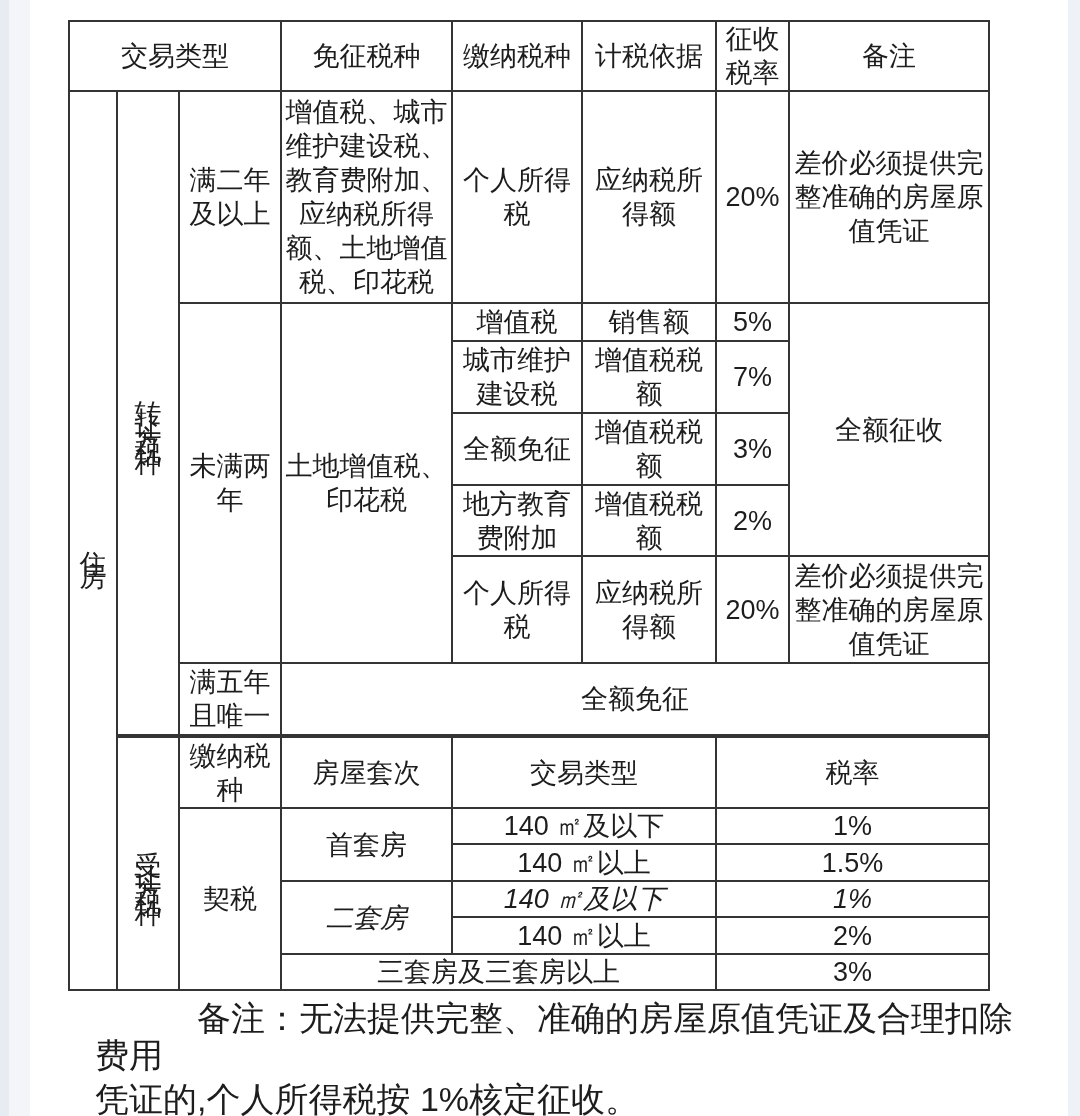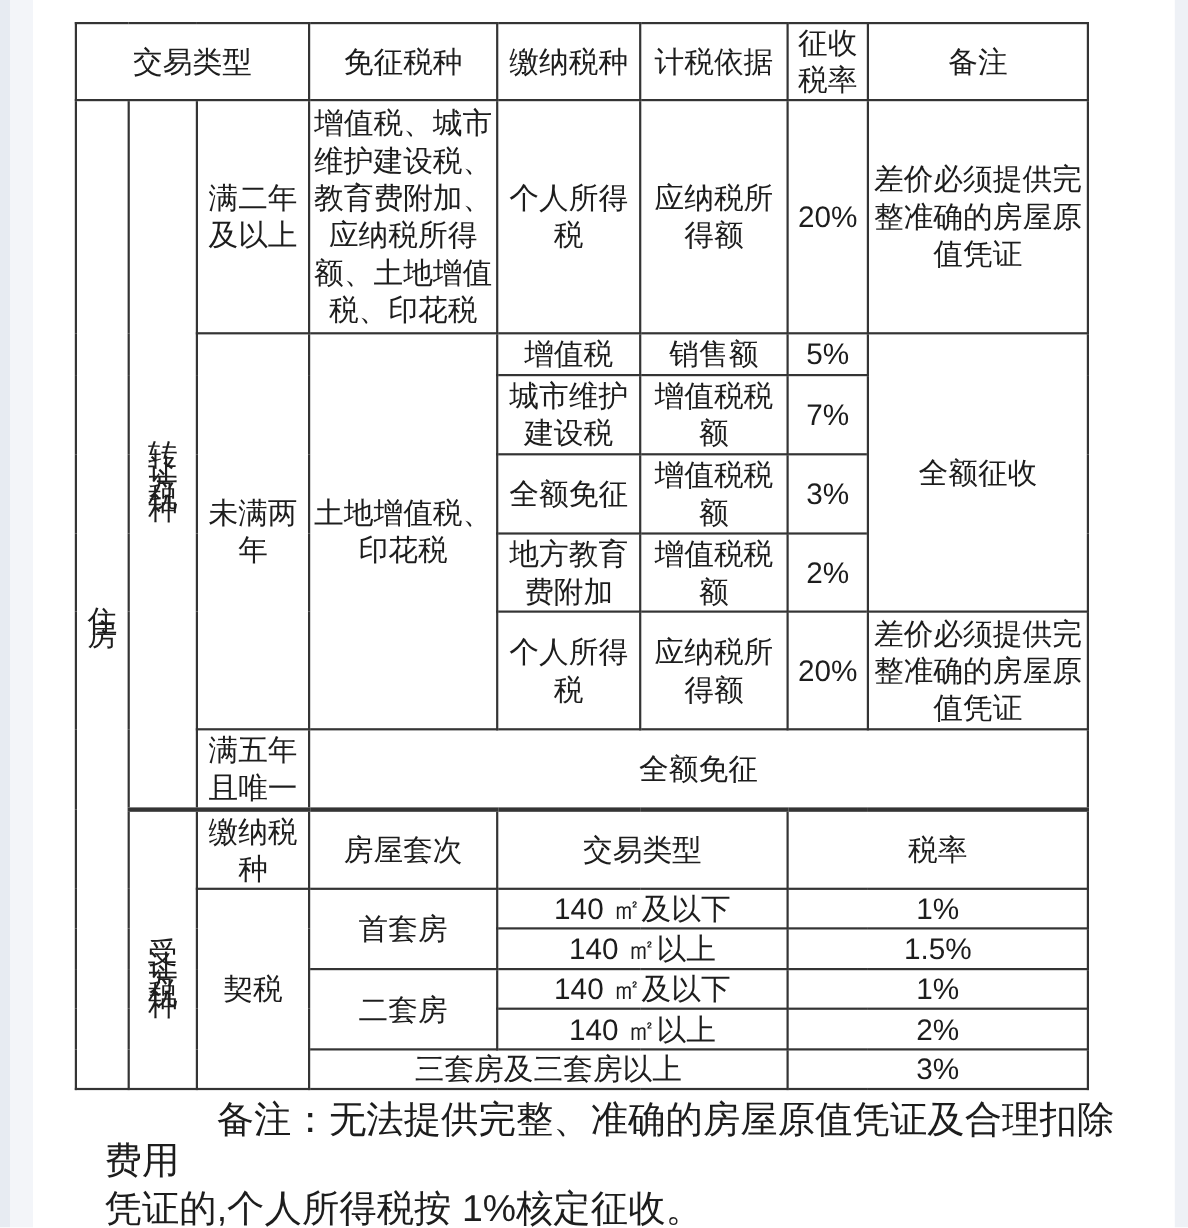--- a/index.html
+++ b/index.html
@@ -40,21 +40,21 @@
   tr.r-a1{height:212px;}
   tr.r-b1{height:38px;}
   tr.r-b2{height:72px;}
   tr.r-b3{height:72px;}
   tr.r-b4{height:71px;}
   tr.r-b5{height:107px;}
   tr.r-c1{height:73px;}
   tr.r-d1{height:72px;}
   tr.r-d2{height:35px;}
   tr.r-d3{height:37px;}
-  tr.r-d4{height:36px;}
+  tr.r-d4{height:36px;font-style:italic;}
   tr.r-d5{height:37px;}
   tr.r-d6{height:35px;padding-left:12px;}
   
   tr.sec > td{border-top:4px solid #343434;}
   
   td.vcell span{
     writing-mode:vertical-rl;
     text-orientation:upright;
     display:inline-block;
     letter-spacing:12px;

